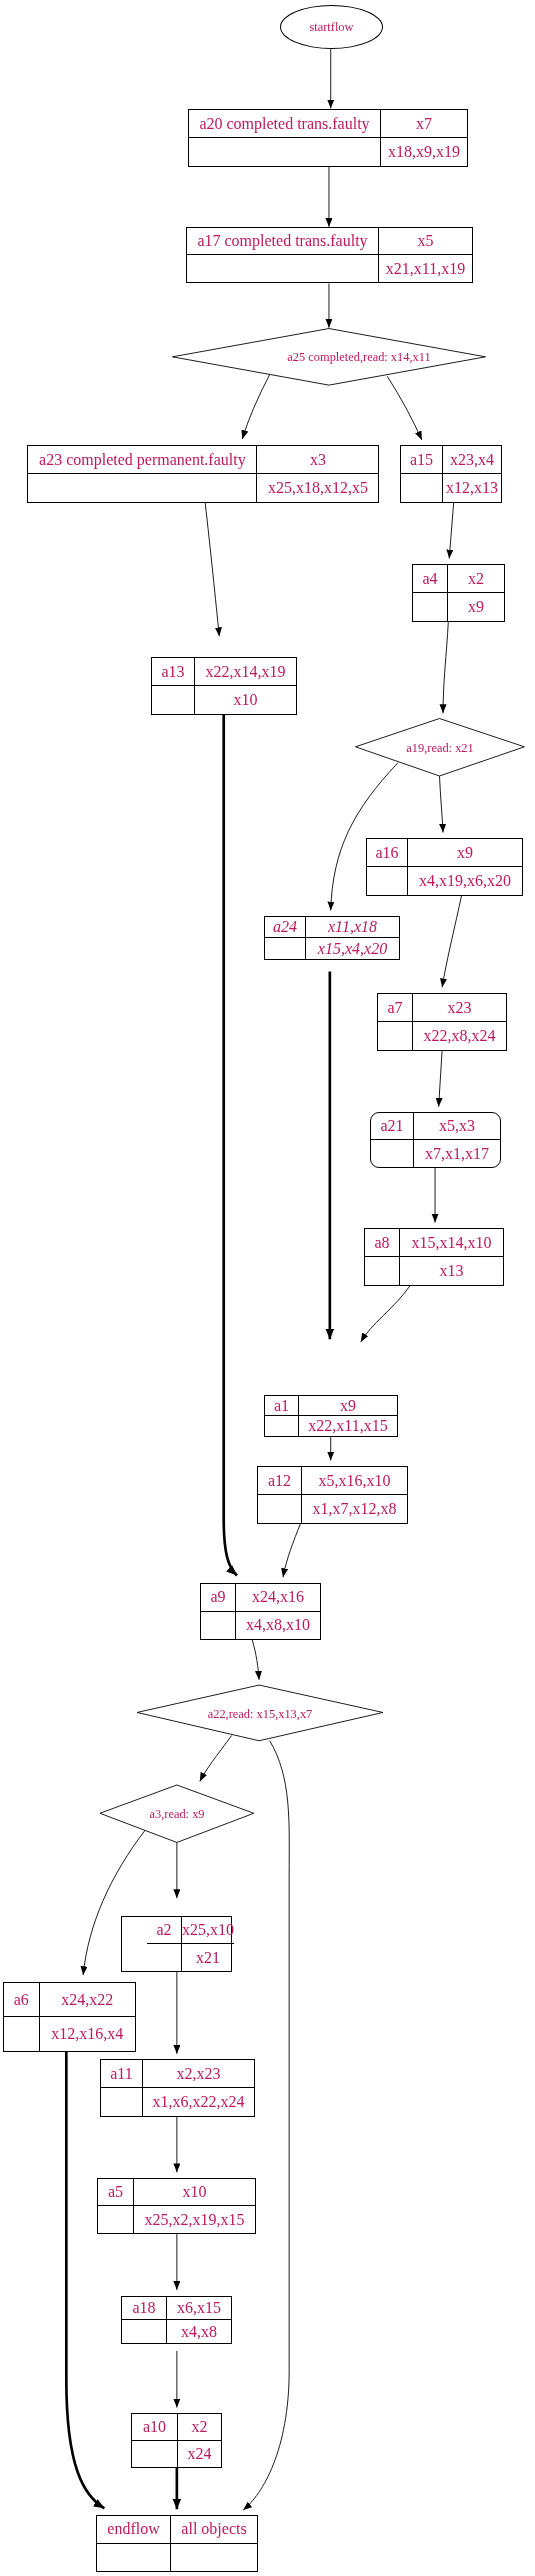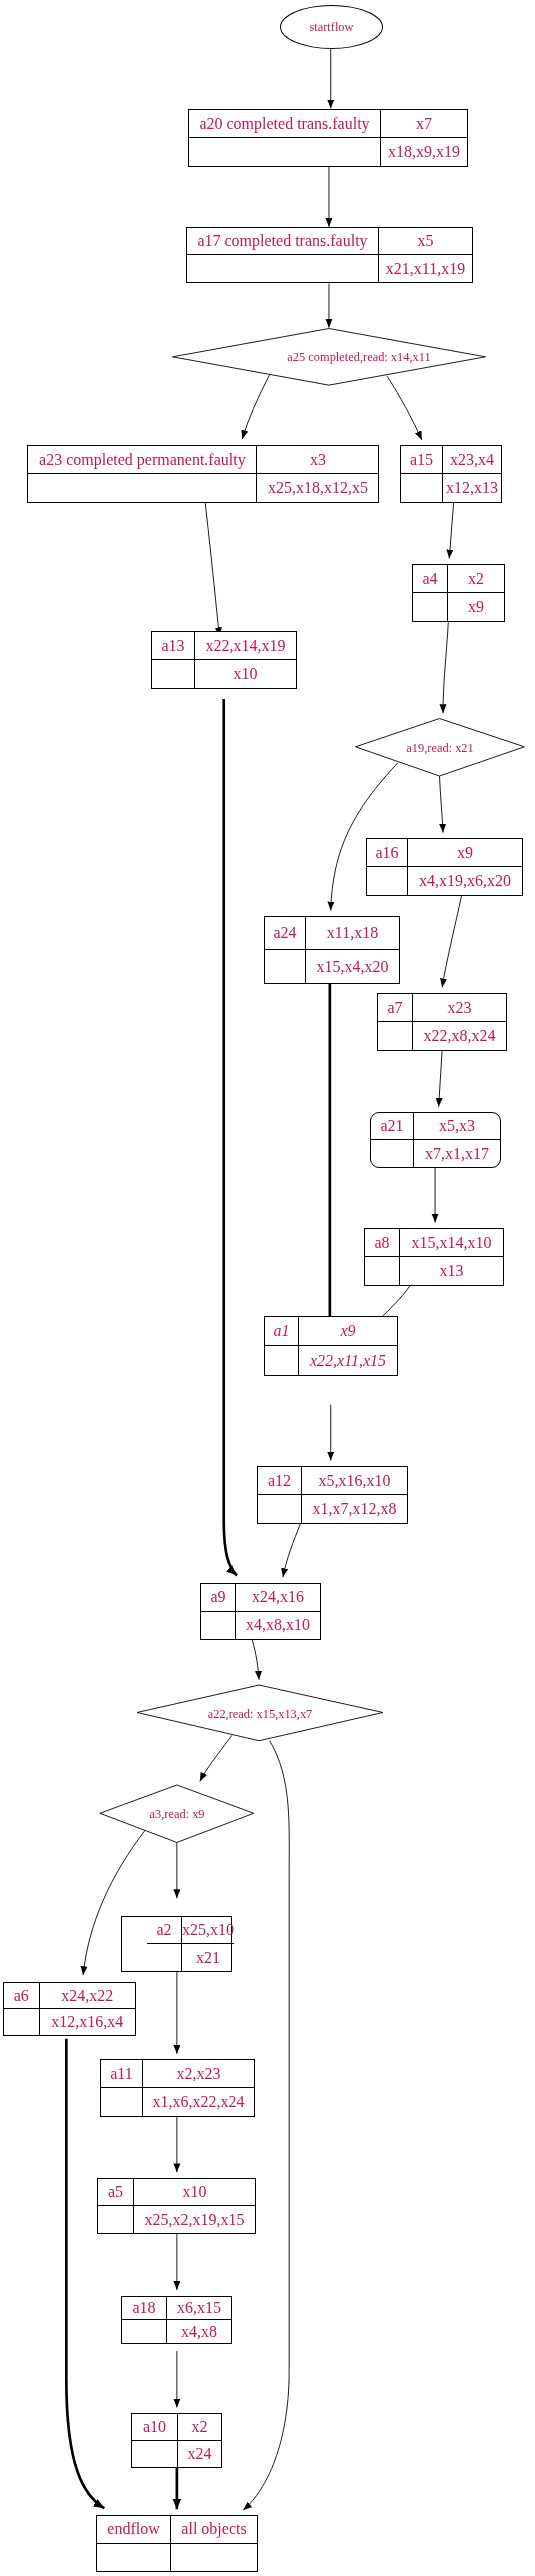--- a/index.html
+++ b/index.html
@@ -103,35 +103,35 @@
     <div class="cell">x12,x13</div>
   </div>
 
   <div class="node" style="left:412px;top:564px;width:93px;height:58px;grid-template-columns:35px 1fr;">
     <div class="cell cl ct">a4</div>
     <div class="cell ct">x2</div>
     <div class="cell cl"></div>
     <div class="cell">x9</div>
   </div>
 
-  <div class="node" style="left:151px;top:631px;width:146px;height:58px;grid-template-columns:43px 1fr;">
+  <div class="node" style="left:151px;top:657px;width:146px;height:58px;grid-template-columns:43px 1fr;">
     <div class="cell cl ct">a13</div>
     <div class="cell ct">x22,x14,x19</div>
     <div class="cell cl"></div>
     <div class="cell">x10</div>
   </div>
 
   <div class="node" style="left:366px;top:838px;width:157px;height:58px;grid-template-columns:41px 1fr;">
     <div class="cell cl ct">a16</div>
     <div class="cell ct">x9</div>
     <div class="cell cl"></div>
     <div class="cell">x4,x19,x6,x20</div>
   </div>
 
-  <div class="node" style="left:264px;top:916px;width:136px;height:68px;grid-template-columns:41px 1fr;">
+  <div class="node" style="left:264px;top:916px;width:136px;height:44px;grid-template-columns:41px 1fr;font-style:italic;">
     <div class="cell cl ct">a24</div>
     <div class="cell ct">x11,x18</div>
     <div class="cell cl"></div>
     <div class="cell">x15,x4,x20</div>
   </div>
 
   <div class="node" style="left:377px;top:993px;width:130px;height:58px;grid-template-columns:35px 1fr;">
     <div class="cell cl ct">a7</div>
     <div class="cell ct">x23</div>
     <div class="cell cl"></div>
@@ -145,21 +145,21 @@
     <div class="cell">x7,x1,x17</div>
   </div>
 
   <div class="node" style="left:364px;top:1228px;width:140px;height:58px;grid-template-columns:35px 1fr;">
     <div class="cell cl ct">a8</div>
     <div class="cell ct">x15,x14,x10</div>
     <div class="cell cl"></div>
     <div class="cell">x13</div>
   </div>
 
-  <div class="node" style="left:264px;top:1316px;width:134px;height:60px;grid-template-columns:34px 1fr;font-style:italic;">
+  <div class="node" style="left:264px;top:1395px;width:134px;height:42px;grid-template-columns:34px 1fr;">
     <div class="cell cl ct">a1</div>
     <div class="cell ct">x9</div>
     <div class="cell cl"></div>
     <div class="cell">x22,x11,x15</div>
   </div>
 
   <div class="node" style="left:257px;top:1466px;width:151px;height:58px;grid-template-columns:44px 1fr;">
     <div class="cell cl ct">a12</div>
     <div class="cell ct">x5,x16,x10</div>
     <div class="cell cl"></div>
@@ -173,21 +173,21 @@
     <div class="cell">x4,x8,x10</div>
   </div>
 
   <div class="node" style="left:121px;top:1916px;width:111px;height:56px;grid-template-columns:35px 1fr;padding-left:25px;">
     <div class="cell cl ct">a2</div>
     <div class="cell ct">x25,x10</div>
     <div class="cell cl"></div>
     <div class="cell">x21</div>
   </div>
 
-  <div class="node" style="left:2.7px;top:1982px;width:133px;height:54px;grid-template-columns:36px 1fr;">
+  <div class="node" style="left:2.7px;top:1982px;width:133px;height:70px;grid-template-columns:36px 1fr;">
     <div class="cell cl ct">a6</div>
     <div class="cell ct">x24,x22</div>
     <div class="cell cl"></div>
     <div class="cell">x12,x16,x4</div>
   </div>
 
   <div class="node" style="left:100px;top:2059px;width:155px;height:58px;grid-template-columns:42px 1fr;">
     <div class="cell cl ct">a11</div>
     <div class="cell ct">x2,x23</div>
     <div class="cell cl"></div>

